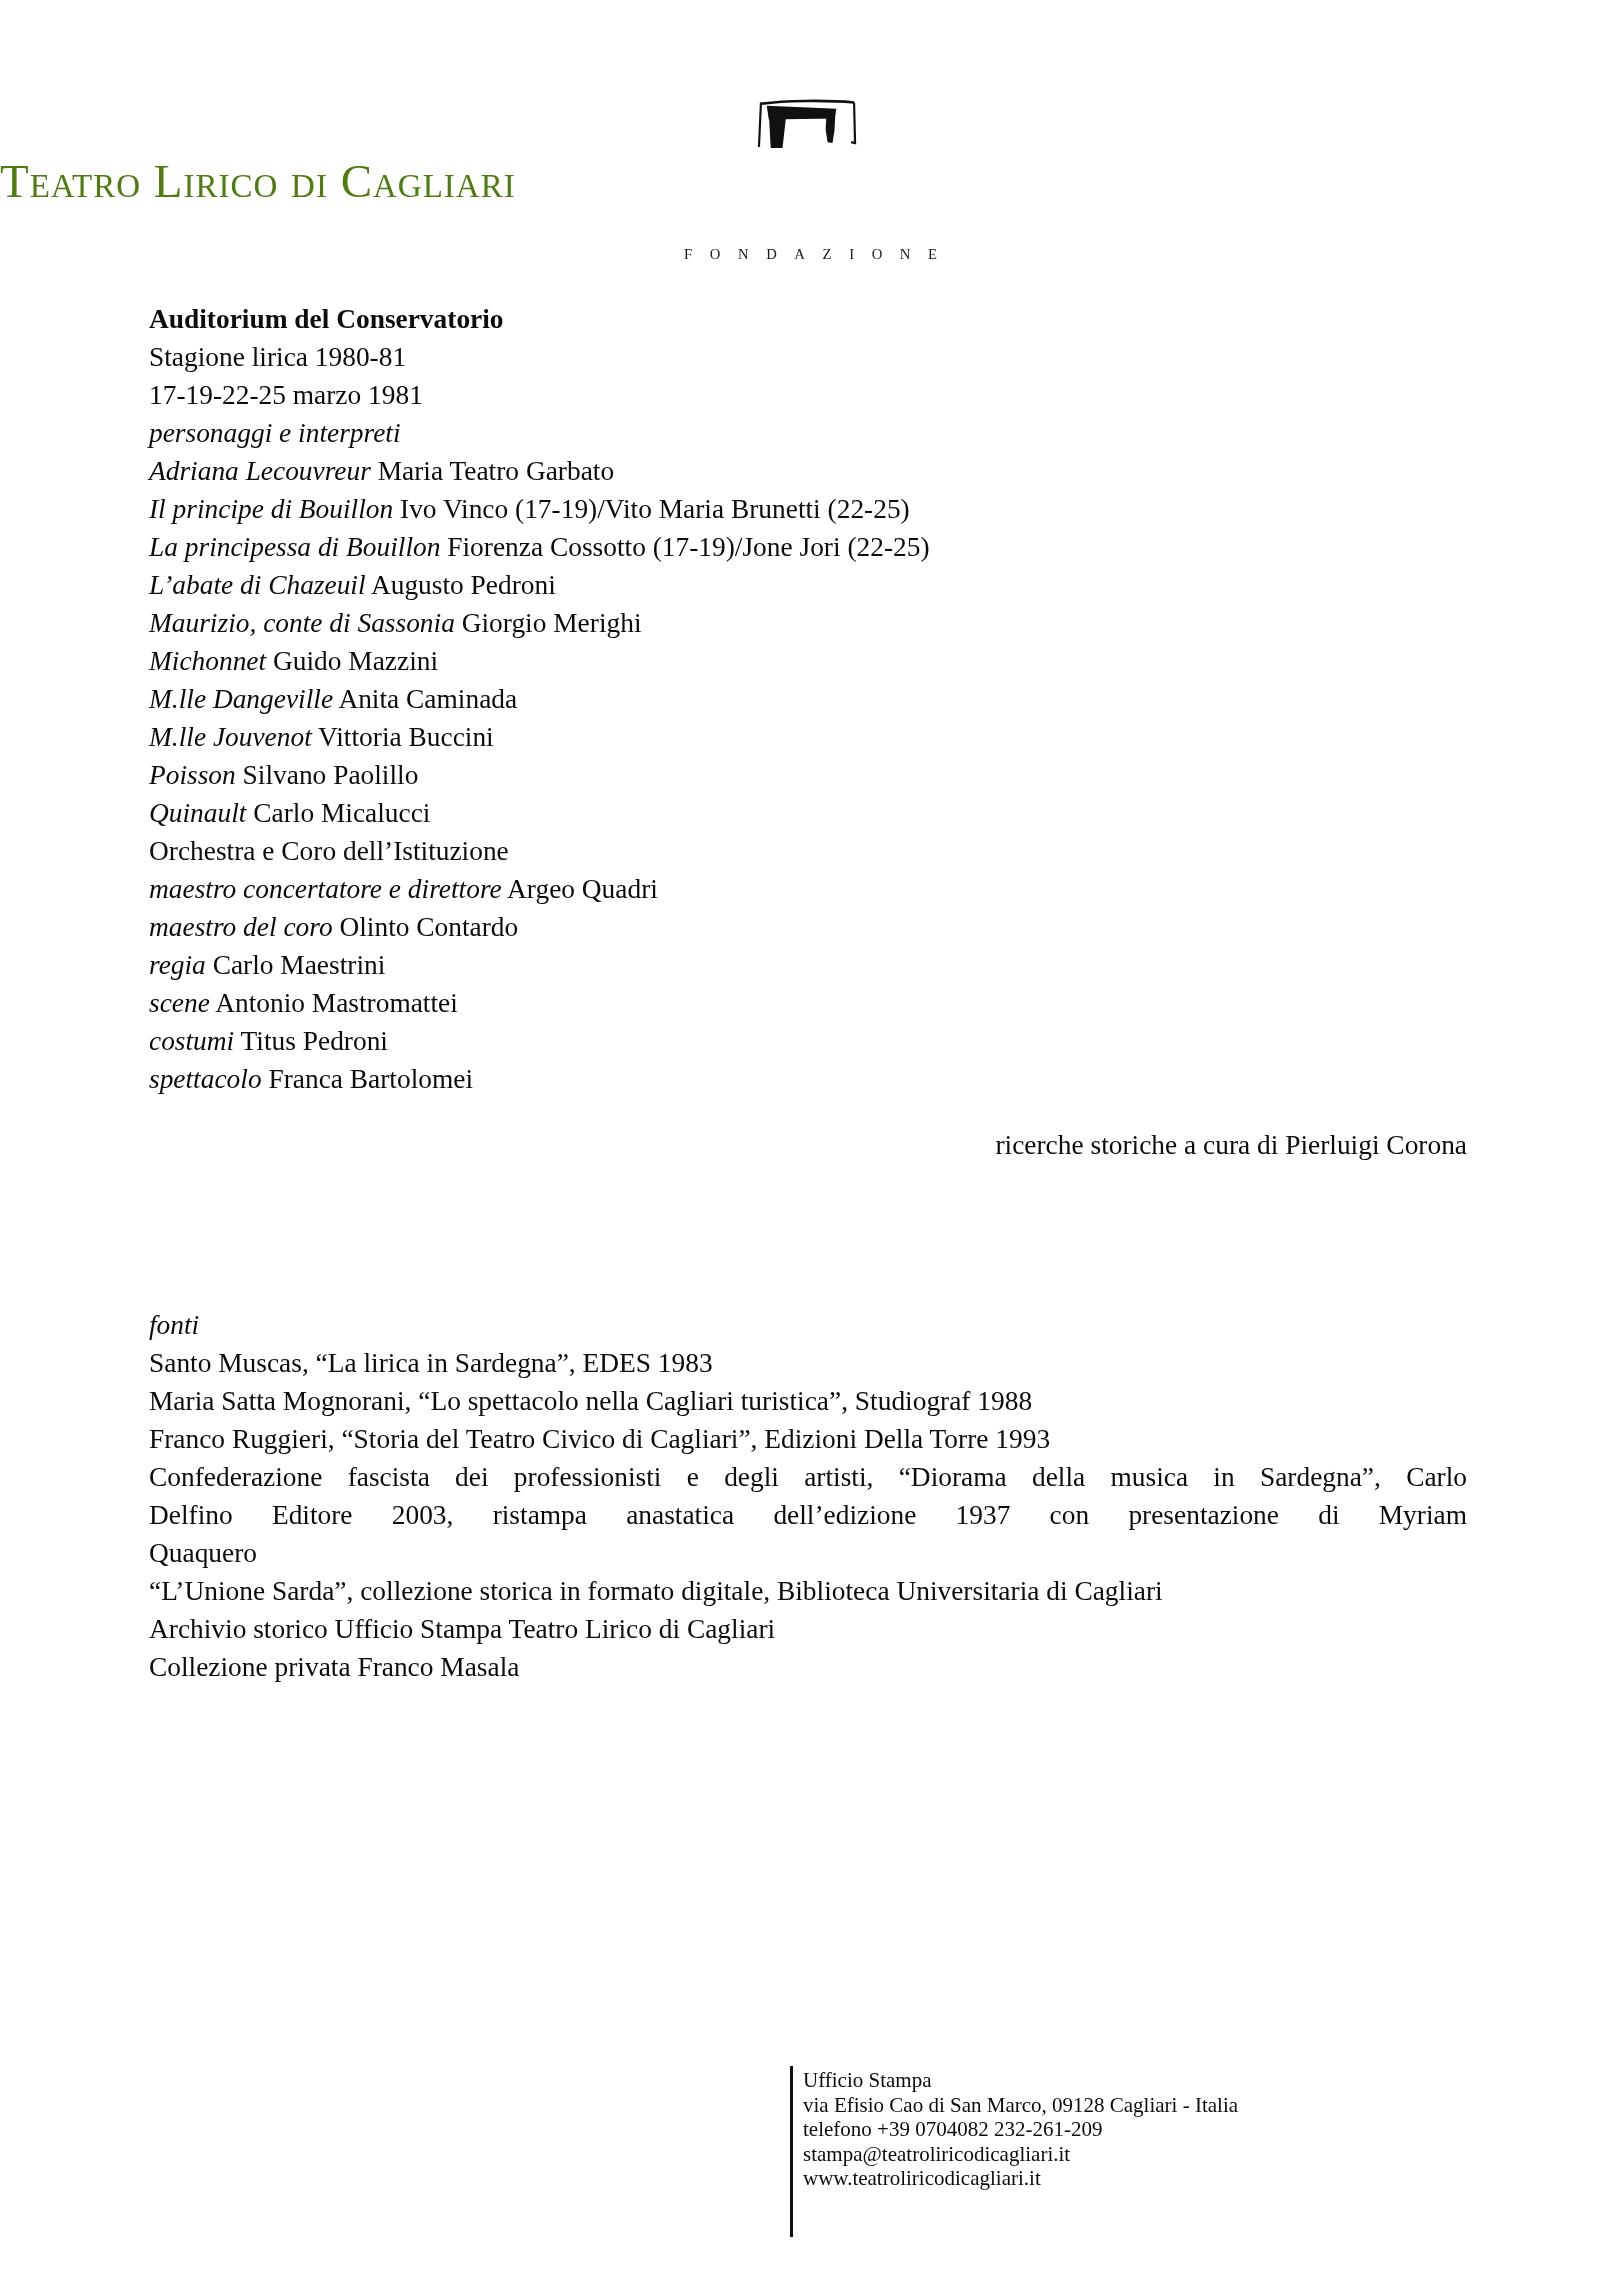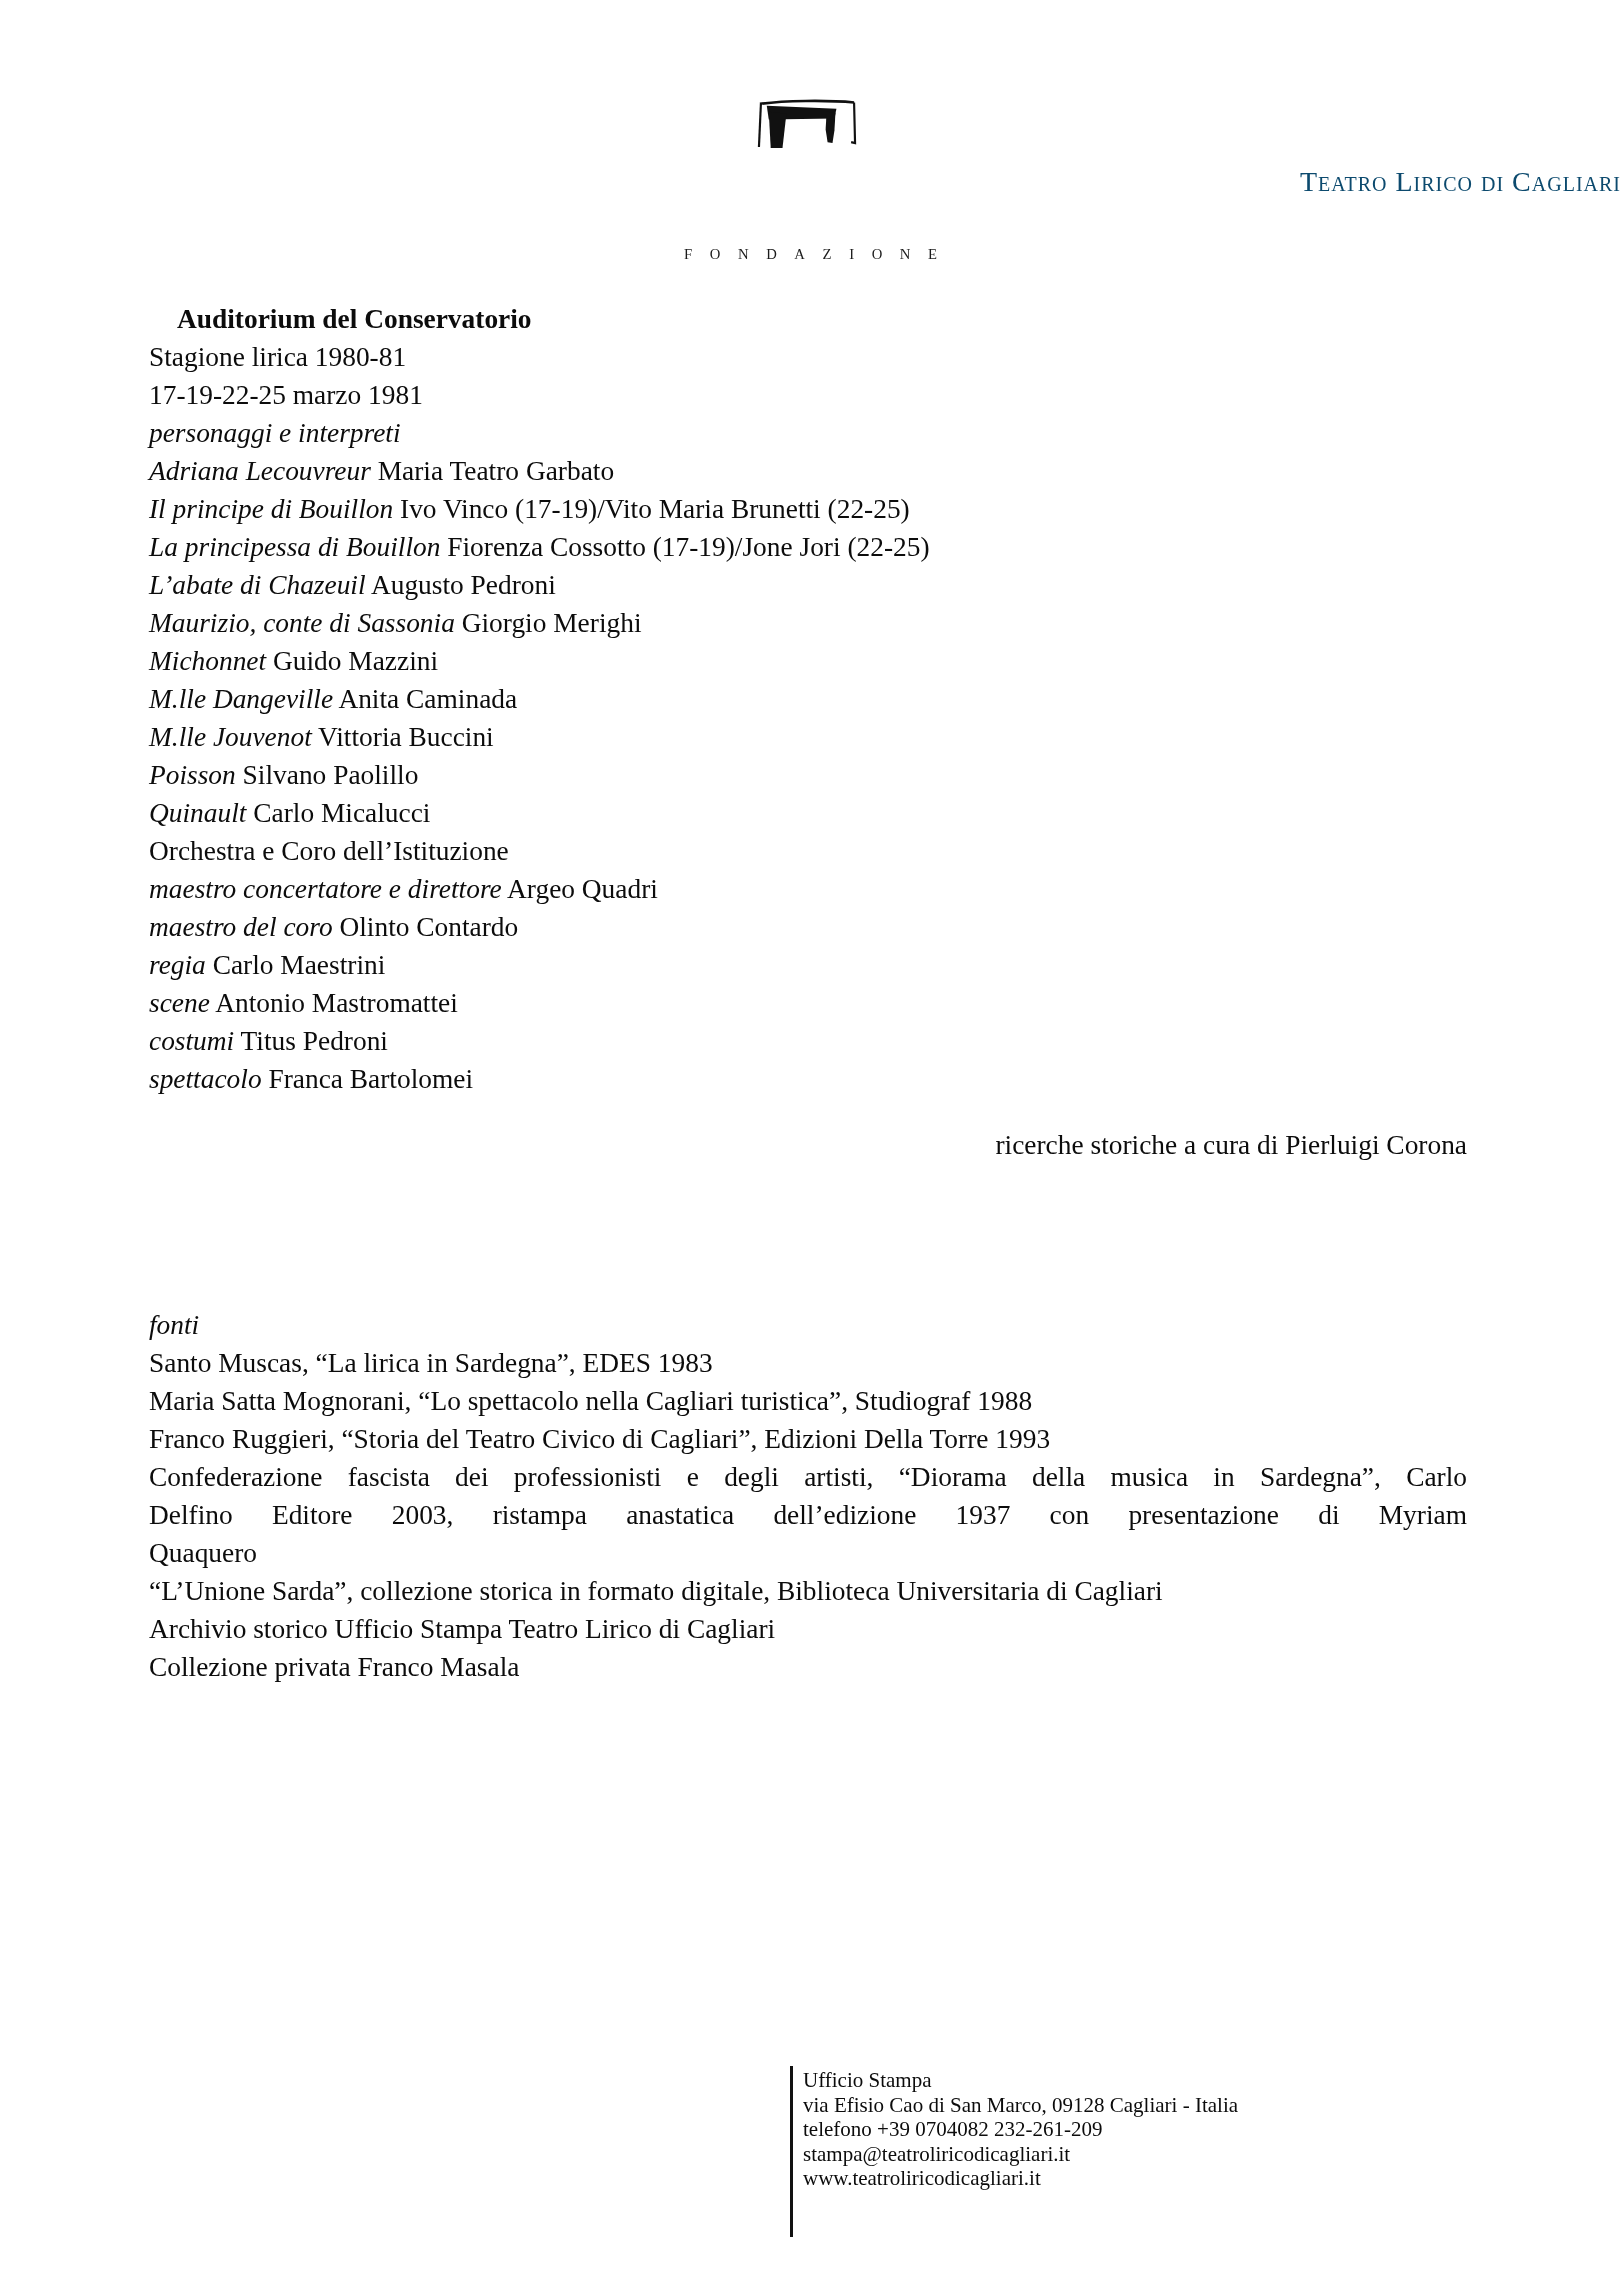--- a/index.html
+++ b/index.html
@@ -23,26 +23,26 @@
     left: 756px;
     top: 97px;
     width: 102px;
     height: 53px;
   }
   .logo-title {
     position: absolute;
     left: 0;
     top: 158px;
     width: 1621px;
-    text-align: right;
-    font-size: 28px;
+    text-align: left;
+    font-size: 47px;
     line-height: 47px;
     font-variant: small-caps;
     letter-spacing: 1px;
-    color: #0c4a6e;
+    color: #4d7c0f;
     white-space: nowrap;
   }
   .logo-subtitle {
     position: absolute;
     left: 0;
     top: 203px;
     width: 1621px;
     text-align: center;
     font-size: 14.7px;
     line-height: 21.6px;
@@ -65,21 +65,21 @@
   .textblock .line {
     min-height: 38px;
     white-space: nowrap;
   }
   .textblock .line.justify {
     text-align: justify;
     text-align-last: justify;
   }
   .seg-n { font-style: normal; font-weight: normal; }
   .seg-i { font-style: italic; font-weight: normal; text-align: right; }
-  .seg-b { font-style: normal; font-weight: bold; margin-left: 28px; }
+  .seg-b { font-style: normal; font-weight: bold; }
 
   #cast-block    { top: 300px; }
   #ricerche-line { top: 1126px; text-align: right; }
   #fonti-block   { top: 1278px; margin-top: 28px; }
 
   
   .footer-rule {
     position: absolute;
     left: 790px;
     top: 2066px;

